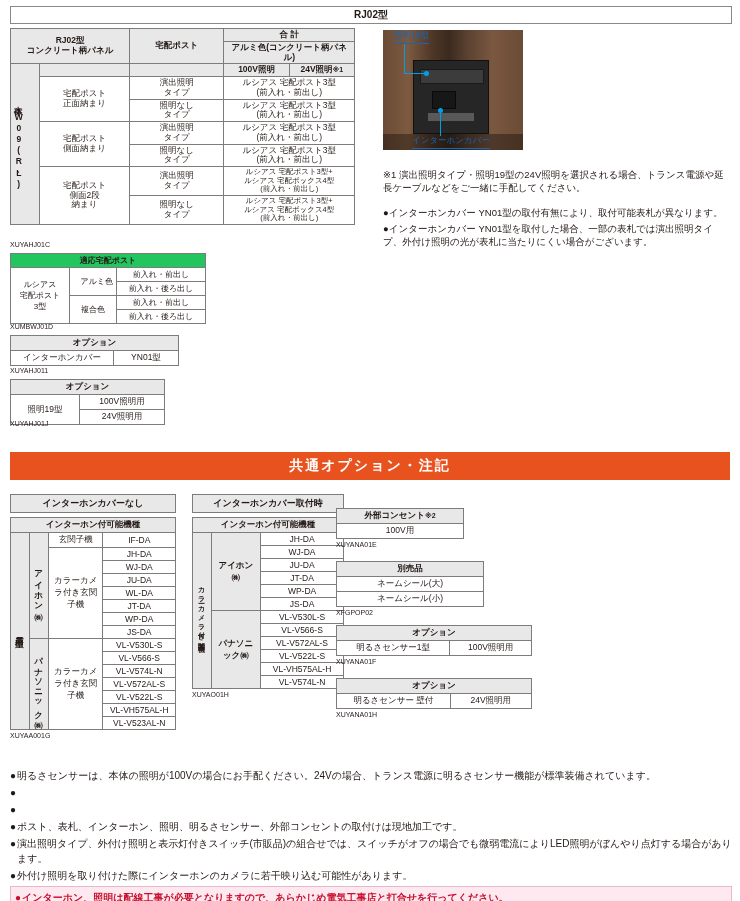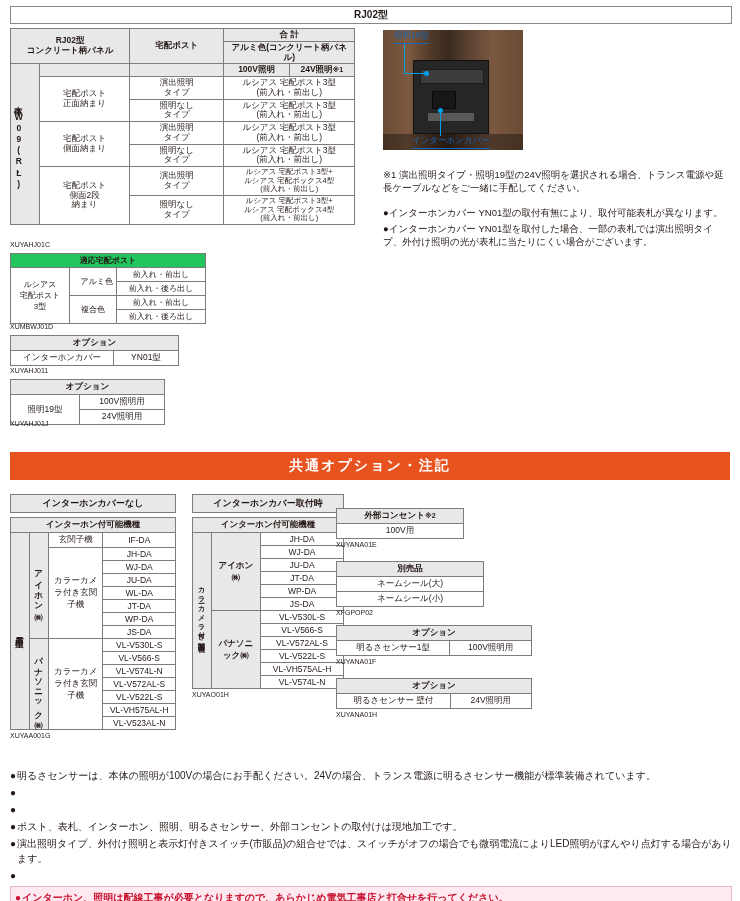--- a/index.html
+++ b/index.html
@@ -521,20 +521,21 @@
     <div class="bnote">
       <span class="bullet">●</span>
       <span>ポスト、表札、インターホン、照明、明るさセンサー、外部コンセントの取付けは現地加工です。</span>
     </div>
     <div class="bnote">
       <span class="bullet">●</span>
       <span>演出照明タイプ、外付け照明と表示灯付きスイッチ(市販品)の組合せでは、スイッチがオフの場合でも微弱電流によりLED照明がぼんやり点灯する場合があります。</span>
     </div>
     <div class="bnote">
       <span class="bullet">●</span>
+      <span>外付け照明を取り付けた際にインターホンのカメラに若干映り込む可能性があります。</span>
     </div>
     <div class="bnote pink">
       <span class="bullet">●</span>
       <span>インターホン、照明は配線工事が必要となりますので、あらかじめ電気工事店と打合せを行ってください。</span>
     </div>
   </div>
 
 </div>
 
 </body></html>

